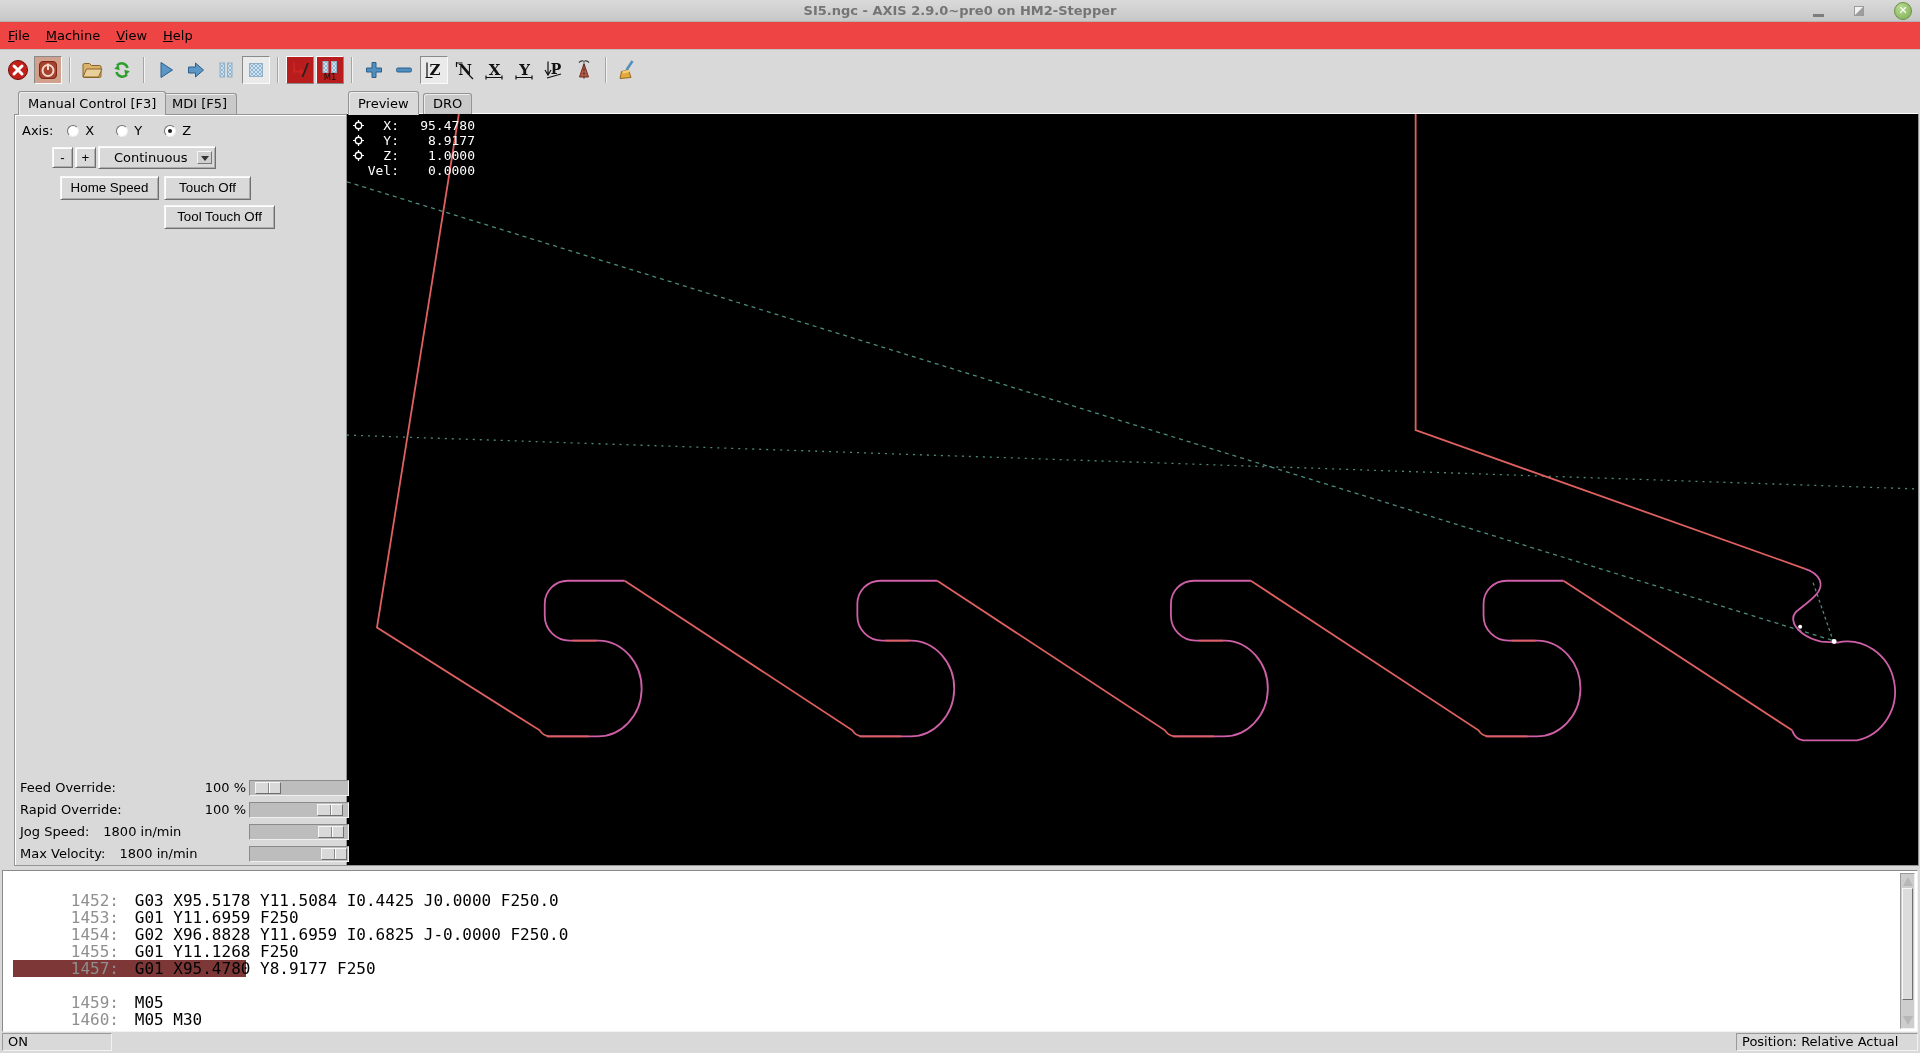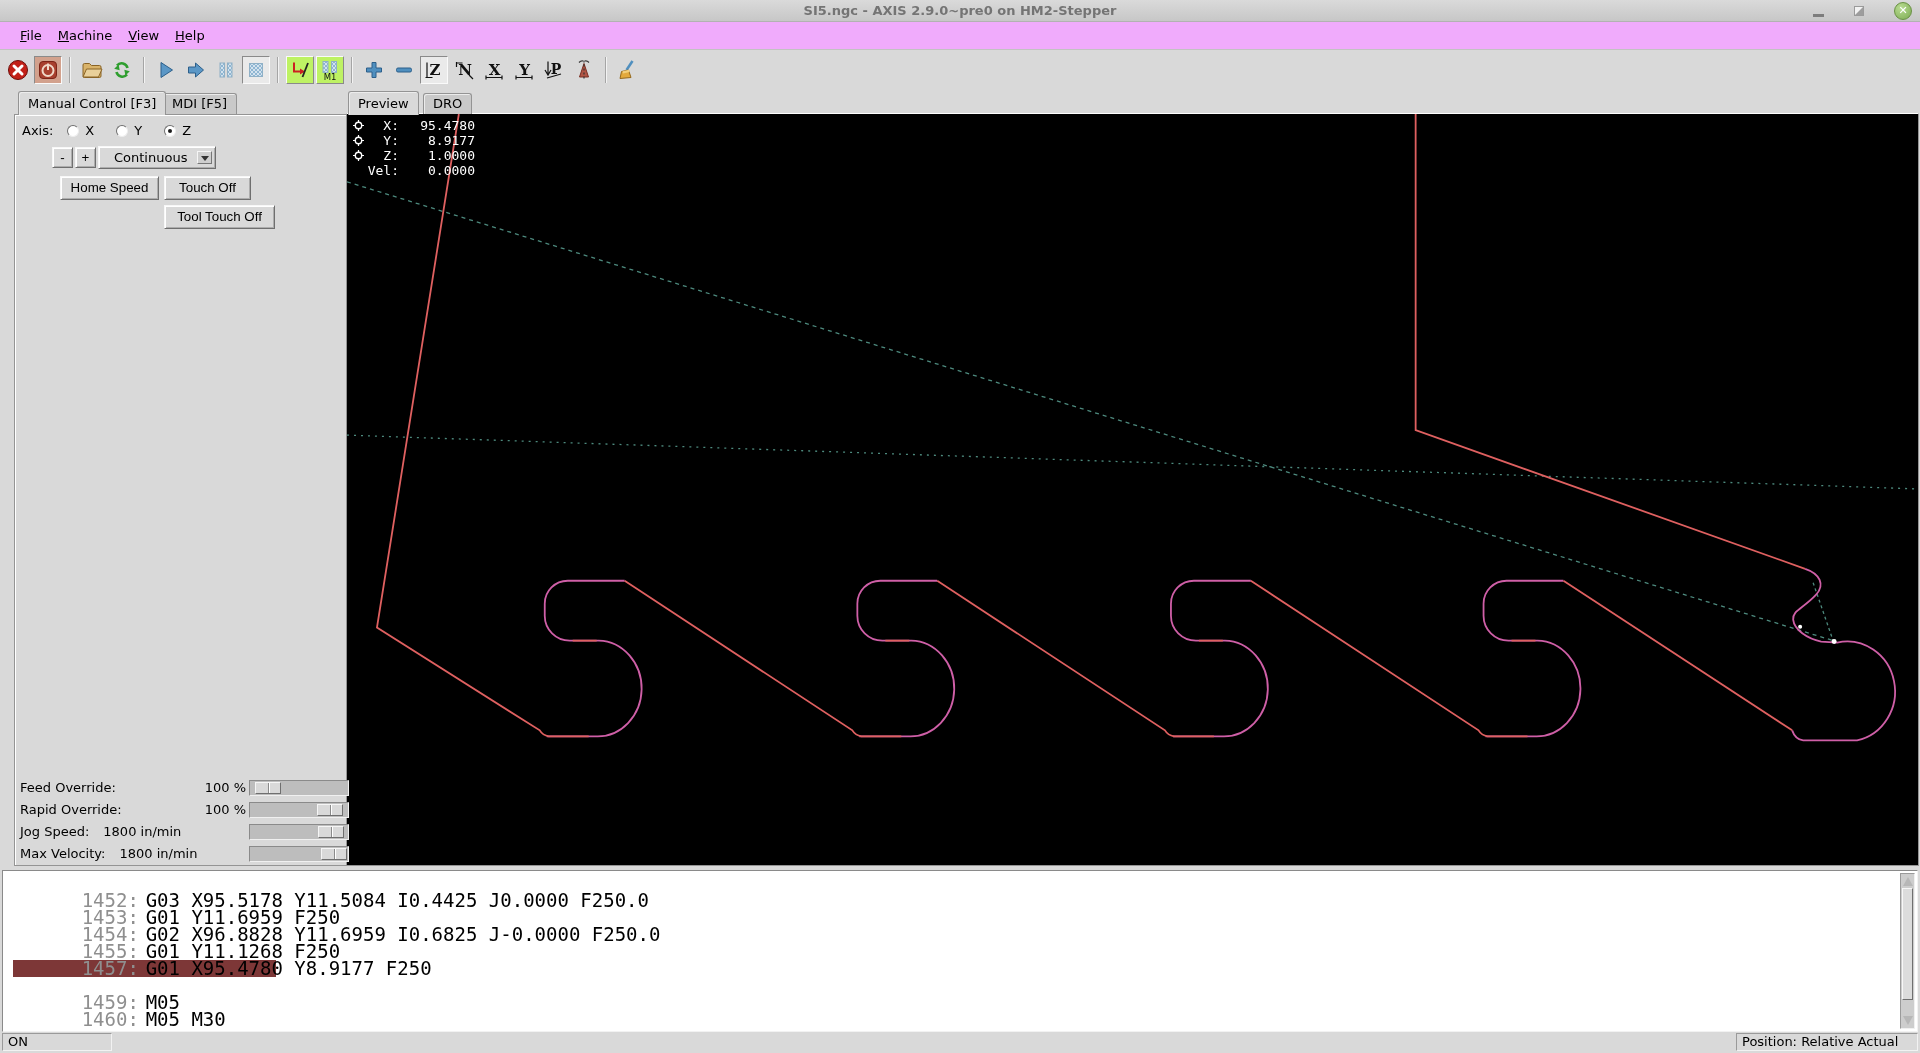--- a/index.html
+++ b/index.html
@@ -16,30 +16,30 @@
     color:#747474; font-weight:bold; font-size:13px; }
   .winbtns { position:absolute; right:8px; top:2px; height:18px; display:flex; align-items:center; gap:30px; }
   .btn-min { width:11px; height:3px; background:#7d7d7d; margin-top:9px; }
   .btn-max { width:10px; height:10px; border:1px solid #9a9a9a;
     background: linear-gradient(135deg,#f2f2f2 48%,#9d9d9d 52%); }
   .btn-close { width:18px; height:18px; border-radius:50%;
     background: radial-gradient(circle at 35% 30%, #b9dc92, #7cab52);
     border:1px solid #699143; color:#fff; font-weight:bold; font-size:11px;
     line-height:16px; text-align:center; }
   
-  .menubar { position:absolute; left:0; top:22px; right:0; height:28px; background:#f0abfc;
-    display:flex; align-items:center; padding-left:12px; border-bottom:1px solid #c2c2c2; }
+  .menubar { position:absolute; left:0; top:22px; right:0; height:28px; background:#ef4444;
+    display:flex; align-items:center; padding-left:0; border-bottom:1px solid #c2c2c2; }
   .menu-item { padding:4px 8px; cursor:default; }
   
   .toolbar { position:absolute; left:0; top:50px; right:0; height:40px;
     display:flex; align-items:center; padding-left:3px; }
   .tbtn { width:28px; height:28px; display:flex; align-items:center; justify-content:center;
     margin:0 1px; border:1px solid transparent; background:transparent; }
   .tbtn svg { display:block; }
-  .tbtn.raised { border-color:#fafafa #8a8a8a #8a8a8a #fafafa; background:#bef264; }
+  .tbtn.raised { border-color:#fafafa #8a8a8a #8a8a8a #fafafa; background:#b91c1c; }
   .tbtn.pressed { border-color:#8a8a8a #fafafa #fafafa #8a8a8a; background:#eaeaea; }
   .tbtn.pressed.power-bg { background:#d2a18d; }
   .tsep { width:2px; height:26px; border-left:1px solid #a5a5a5; border-right:1px solid #f3f3f3; margin:0 6px; }
   
   .raised3d { background:#d9d9d9; border:1px solid; border-color:#f7f7f7 #6f6f6f #6f6f6f #f7f7f7;
     box-shadow: inset 1px 1px 0 #fff, inset -1px -1px 0 #adadad; }
   
   .leftpanel { position:absolute; left:12px; top:90px; width:345px; height:778px; }
   .page { position:absolute; left:2px; right:3px; top:24px; bottom:2px;
     background:#d9d9d9; border:1px solid #949494; box-shadow: inset 1px 1px 0 #fff; z-index:1; }
@@ -87,21 +87,21 @@
   .dro { position:absolute; left:5px; top:4px; color:#fff;
     font-family:"DejaVu Sans Mono","Liberation Mono",monospace; font-size:13px; }
   .dro-row { display:flex; align-items:center; height:15px; }
   .dro-ico { width:13px; height:11px; visibility:hidden; }
   .dro-ico.show { visibility:visible; }
   .dro-label { width:34px; text-align:right; white-space:pre; }
   .dro-val { width:76px; text-align:right; white-space:pre; }
   
   .gcode { position:absolute; left:2px; right:2px; top:870px; height:162px; background:#fff;
     border:1px solid; border-color:#8a8a8a #f2f2f2 #f2f2f2 #8a8a8a; overflow:hidden;
-    font-family:"DejaVu Sans Mono","Liberation Mono",monospace; font-size:19px; padding:4px 0 0 10px; }
+    font-family:"DejaVu Sans Mono","Liberation Mono",monospace; font-size:16px; padding:4px 0 0 10px; }
   .gline { height:17px; line-height:17px; width:fit-content; padding-right:5px; white-space:pre; }
   .gnum { display:inline-block; width:46px; text-align:right; color:#8f8f8f; }
   .gtext { margin-left:18px; color:#000; }
   .gline.active { background:#7d3737; }
   .gline.active .gnum, .gline.active .gtext { color:#fff; }
   .vscroll { position:absolute; right:2px; top:2px; bottom:2px; width:15px;
     background:#cdcdcd; border:1px solid; border-color:#9a9a9a #f0f0f0 #f0f0f0 #9a9a9a; }
   .varrow { position:absolute; left:1px; width:11px; height:10px; }
   .varrow.up { top:2px; border-left:5px solid transparent; border-right:5px solid transparent;
     border-bottom:9px solid #b7b7b7; width:0; left:2px; }

